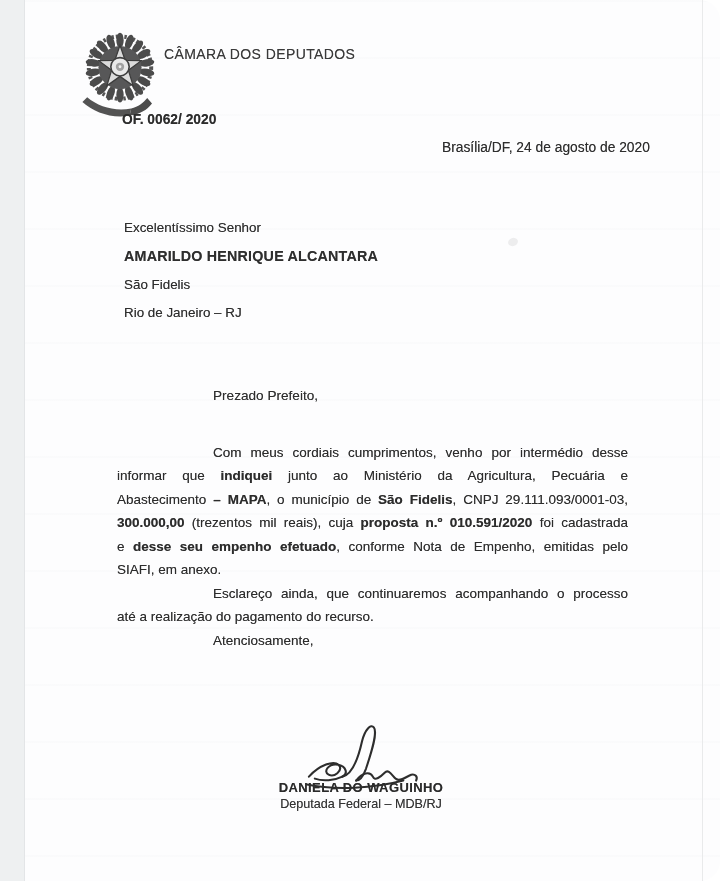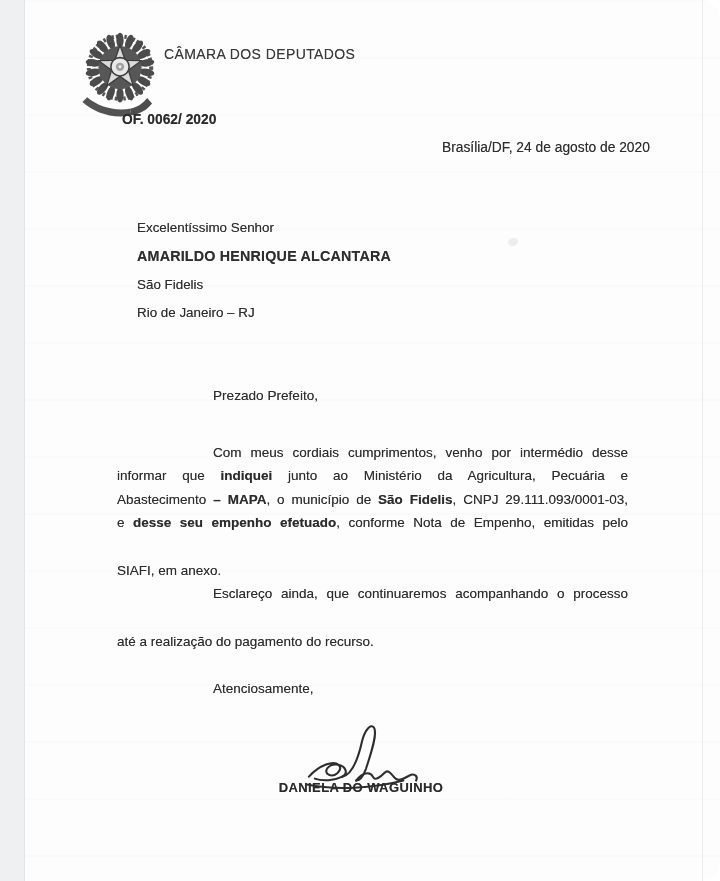--- a/index.html
+++ b/index.html
@@ -37,31 +37,31 @@
 
   .emblem { position:absolute; left:80px; top:30px; filter:blur(0.3px); opacity:0.92; }
 
   .hdr { position:absolute; left:164px; top:46px; color:#3a3a3a; }
   .hdr-org { font-size:14px; letter-spacing:0.4px; }
   .hdr-gab { font-size:13.3px; margin-top:2px; }
 
   .of { position:absolute; left:122px; top:112px; font-size:13.8px; font-weight:bold; color:#2c2c2c; }
   .dateline { position:absolute; left:414px; top:140px; font-size:13.8px;margin-left:28px; }
 
-  .recipient { position:absolute; left:124px; top:214px; font-size:13.4px; line-height:28.3px;margin-left:13px; }
+  .recipient { position:absolute; left:124px; top:214px; font-size:13.4px; line-height:28.3px; }
   .recipient .name { font-weight:bold; font-size:14.3px; letter-spacing:0.2px; }
 
   .greeting { position:absolute; left:213px; top:388px; font-size:13.6px; }
 
   .body-text-block {
     position:absolute; left:117px; top:441px; width:511px;
     font-size:13.5px; line-height:23.45px; color:#2c2c2c;
   }
   .bline { text-align:justify; text-align-last:justify; -moz-text-align-last:justify; }
-  .bline.nojust { text-align:left; text-align-last:left;margin-top:24px; -moz-text-align-last:left; }
+  .bline.nojust { text-align:left; text-align-last:left; -moz-text-align-last:left; }
   .bline.ind { padding-left:96px; }
 
   .sig-scribble { position:absolute; left:305px; top:719px; z-index:3; }
   .sig-name {
     position:absolute; left:255px; top:780px; width:212px;
     text-align:center; font-weight:bold; font-size:13px; letter-spacing:0.4px; color:#2a2a2a;
   }
   .sig-role {
     position:absolute; left:245px; top:797px; width:232px;
     text-align:center; font-size:12.6px; color:#343434;
@@ -129,31 +129,33 @@
     <div class="soft">São Fidelis</div>
     <div class="soft">Rio de Janeiro – RJ</div>
   </div>
 
   <div class="greeting soft">Prezado Prefeito,</div>
 
   <div class="body-text-block soft">
       <div class="bline ind"><span>Com meus cordiais cumprimentos, venho por intermédio desse</span></div>
       <div class="bline"><span>informar que </span><span class="b">indiquei</span><span> junto ao Ministério da Agricultura, Pecuária e</span></div>
       <div class="bline"><span>Abastecimento </span><span class="b">– MAPA</span><span>, o município de </span><span class="b">São Fidelis</span><span>, CNPJ 29.111.093/0001-03,</span></div>
+      <div class="bline"><span class="b">300.000,00</span><span> (trezentos mil reais), cuja </span><span class="b">proposta n.º 010.591/2020</span><span> foi cadastrada</span></div>
       <div class="bline"><span>e </span><span class="b">desse seu empenho efetuado</span><span>, conforme Nota de Empenho, emitidas pelo</span></div>
       <div class="bline nojust"><span>SIAFI, em anexo.</span></div>
       <div class="bline ind"><span>Esclareço ainda, que continuaremos acompanhando o processo</span></div>
       <div class="bline nojust"><span>até a realização do pagamento do recurso.</span></div>
       <div class="bline nojust ind"><span>Atenciosamente,</span></div>
     </div>
 
   <svg class="sig-scribble" width="118" height="72" viewBox="0 0 120 72" aria-hidden="true">
     <g fill="none" stroke="#2d2d2d" stroke-width="2.1" stroke-linecap="round" stroke-linejoin="round">
       <path d="M4,58 C14,47 30,40 35,47 C38,52 30,59 24,56 C18,53 24,44 34,46 C42,48 44,55 38,58 C30,62 18,63 10,60"></path>
       <path d="M38,58 C48,56 54,40 58,22 C61,10 67,4 70,8 C74,13 68,32 62,50 C59,58 56,62 52,62"></path>
       <path d="M52,62 C58,54 66,52 69,58 C71,63 77,58 81,54 C85,50 88,56 92,60 C96,64 103,58 108,56 C112,55 115,58 113,62"></path>
       <path d="M2,66 C30,72 70,70 100,62"></path>
     </g>
   </svg>
 
   <div class="sig-name soft">DANIELA DO WAGUINHO</div>
+  <div class="sig-role soft">Deputada Federal – MDB/RJ</div>
 
 </div>
 
 </body></html>

